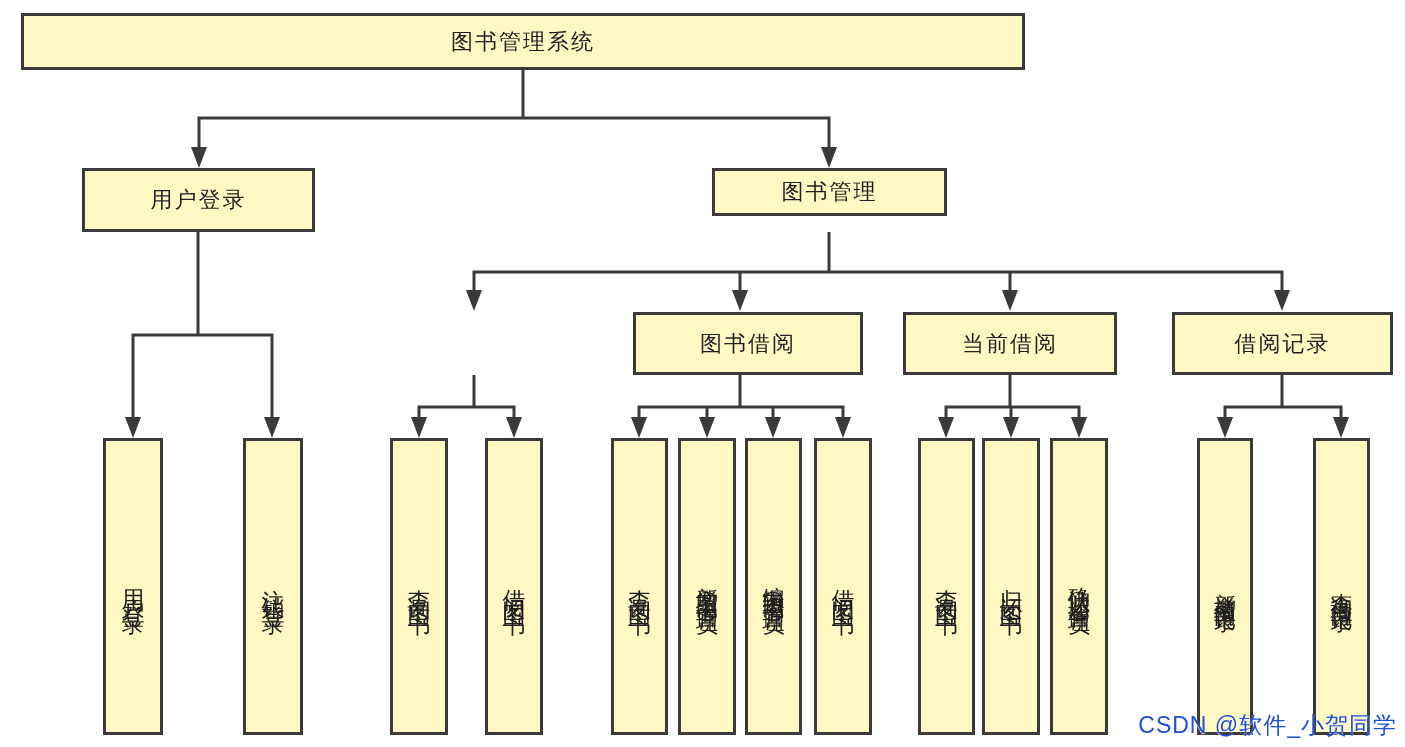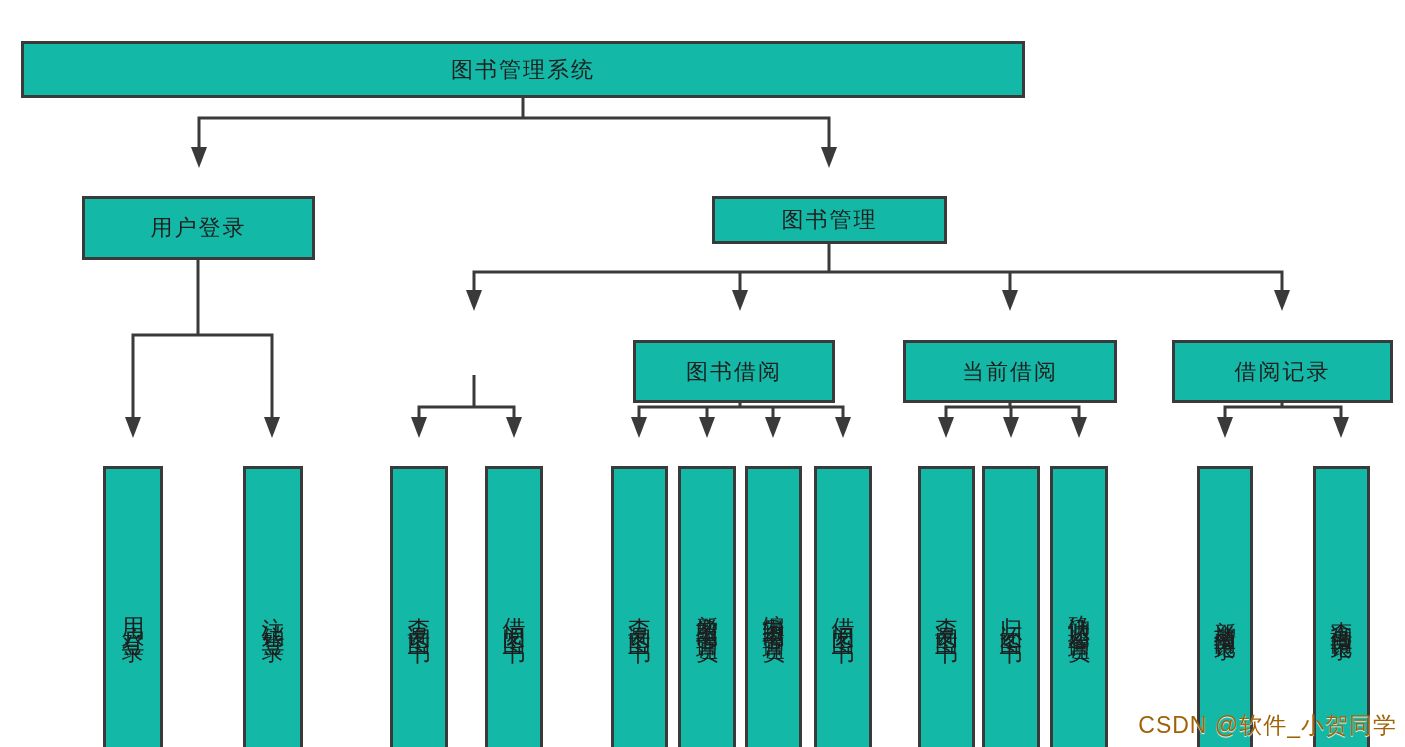--- a/index.html
+++ b/index.html
@@ -15,26 +15,25 @@
     background: #ffffff;
   }
   .connectors {
     position: absolute; left: 0; top: 0;
     width: 1405px; height: 747px;
   }
   .box {
     position: absolute;
     box-sizing: border-box;
     border: 3px solid #3a3a3a;
-    background: #14b8a6;
+    background: #fef9c3;
     display: flex;
     align-items: center;
     justify-content: center;
     color: #1e1e1e;
-    margin-top: 28px;
   }
   .hbox {
     font-size: 22px;
     letter-spacing: 2px;
     white-space: nowrap;
   }
   .leaf {
     writing-mode: vertical-rl;
     text-orientation: mixed;
     font-size: 23px;
@@ -45,21 +44,21 @@
   }
   .leaf.tight {
     letter-spacing: 4px;
     font-size: 22px;
   }
   .watermark {
     position: absolute;
     right: 8px;
     bottom: 6px;
     font-size: 23px;
-    color: #a16207;
+    color: #1d4ed8;
     letter-spacing: 1px;
     text-shadow: 0 1px 1px #ffffff;
     white-space: nowrap;
   }
 </style>
 </head>
 <body>
 
 <div class="canvas">
 
@@ -108,21 +107,21 @@
       <polygon points="1217,417 1233,417 1225,438"></polygon>
       <polygon points="1333,417 1349,417 1341,438"></polygon>
     </g>
   </svg>
 
   <div class="box hbox" style="left:21px; top:13px; width:1004px; height:57px;">图书管理系统</div>
 
   <div class="box hbox" style="left:82px; top:168px; width:233px; height:64px;">用户登录</div>
   <div class="box hbox" style="left:712px; top:168px; width:235px; height:48px;">图书管理</div>
 
-  <div class="box hbox" style="left:633px; top:312px; width:202px; height:63px;">图书借阅</div>
+  <div class="box hbox" style="left:633px; top:312px; width:230px; height:63px;">图书借阅</div>
   <div class="box hbox" style="left:1172px; top:312px; width:221px; height:63px;">借阅记录</div>
   <div class="box hbox" style="left:903px; top:312px; width:214px; height:63px;">当前借阅</div>
 
   <div class="box leaf" style="left:103px; width:60px;">用户登录</div>
   <div class="box leaf" style="left:243px; width:60px;">注销登录</div>
 
   <div class="box leaf" style="left:390px; width:58px;">查询图书</div>
   <div class="box leaf" style="left:485px; width:58px;">借阅图书</div>
 
   <div class="box leaf" style="left:611px; width:57px;">查询图书</div>

